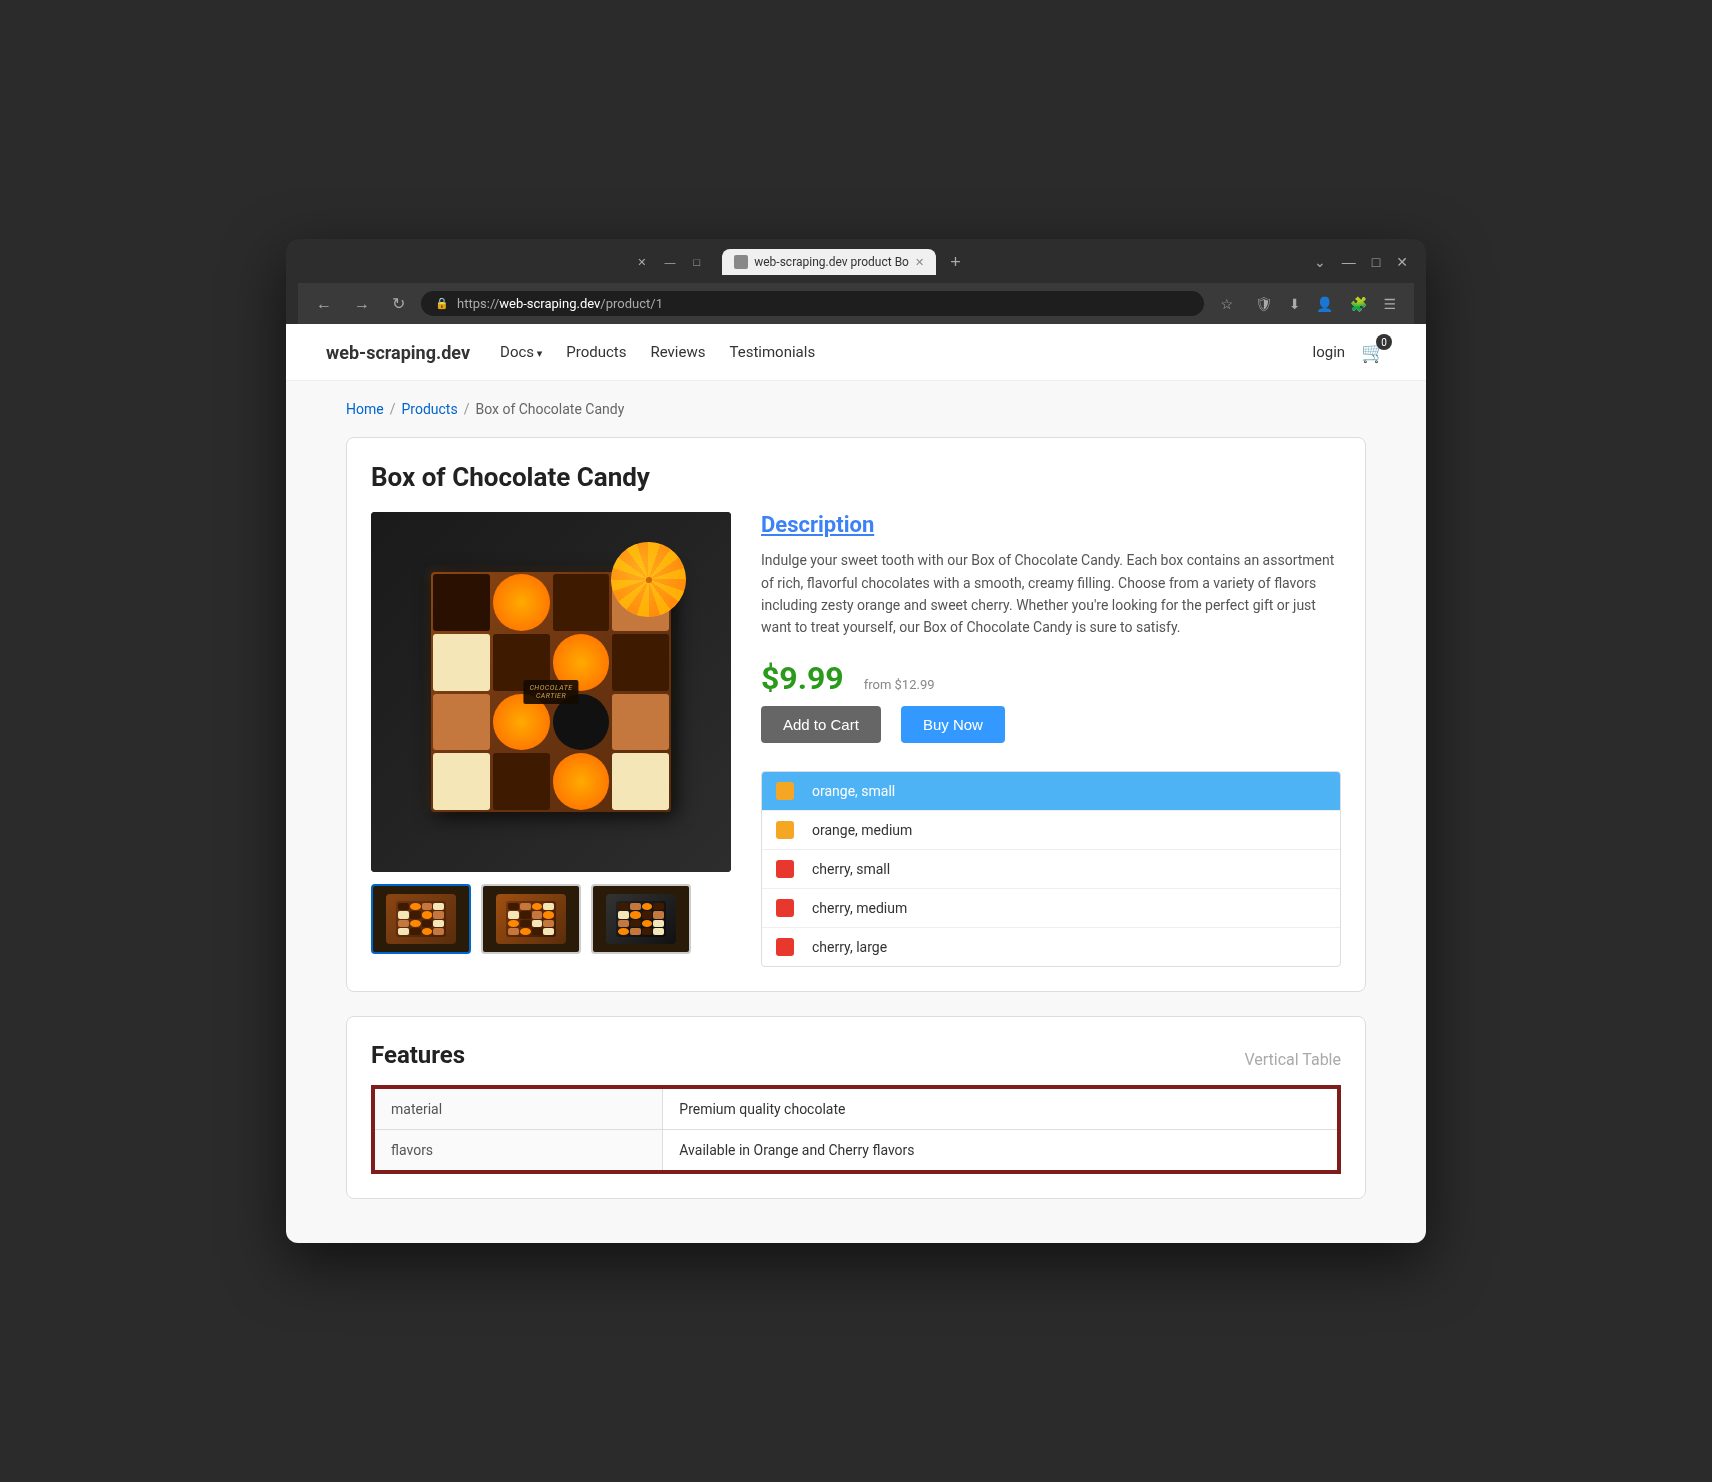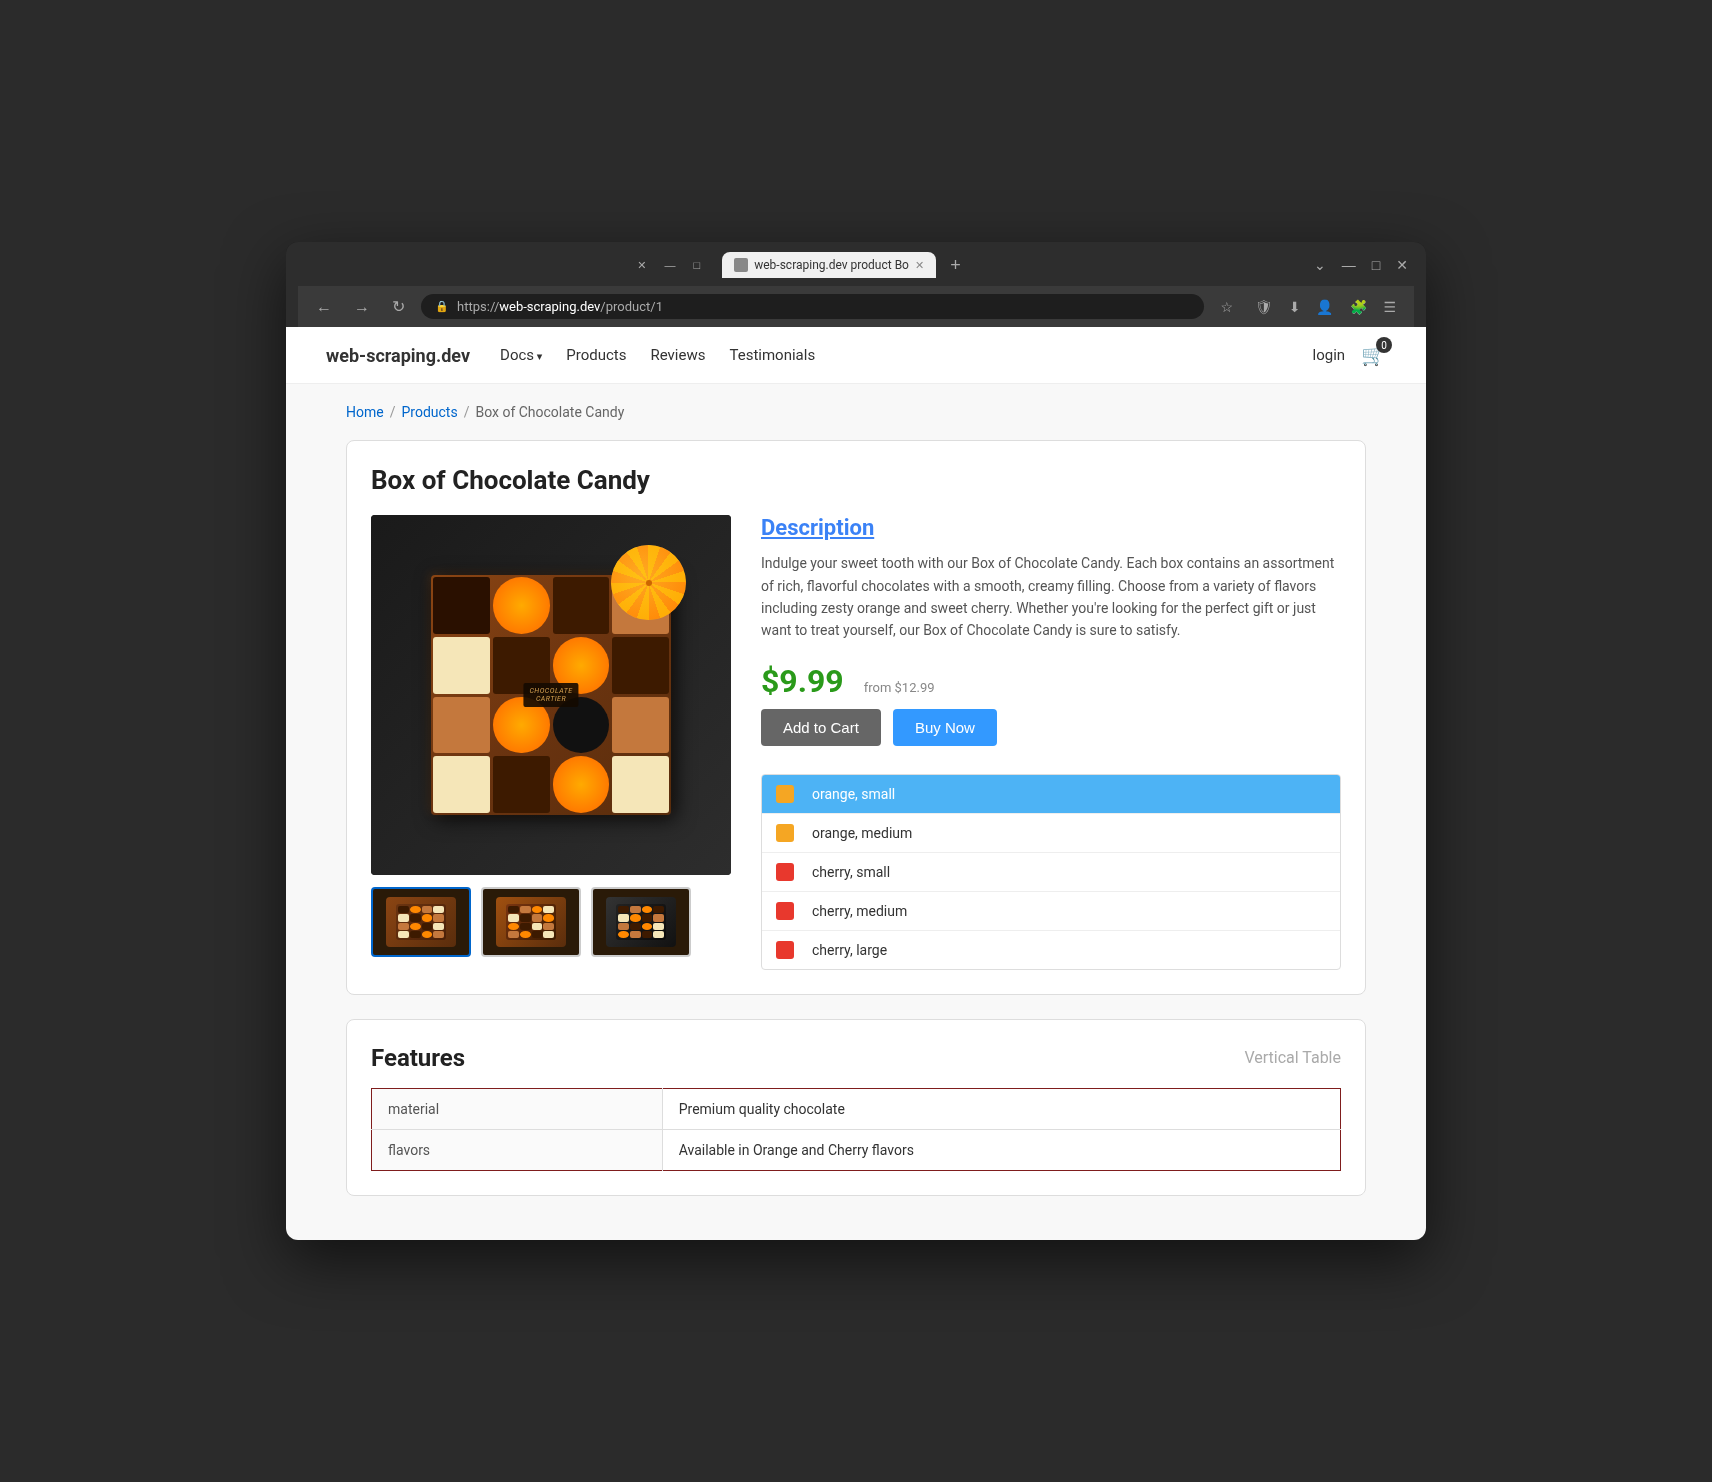--- a/index.html
+++ b/index.html
@@ -373,21 +373,21 @@
       font-size: 32px;
       font-weight: bold;
       color: #2a9a1a;
     }
     .price-original {
       font-size: 13px;
       color: #888;
     }
     .button-row {
       display: flex;
-      gap: 12px;
+      gap: 20px;
       margin-bottom: 28px;
     }
     .btn-add-to-cart {
       background: #666;
       color: white;
       border: none;
       padding: 10px 22px;
       border-radius: 4px;
       font-size: 15px;
       cursor: pointer;
@@ -437,37 +437,37 @@
     .features-section {
       background: white;
       border: 1px solid #ddd;
       border-radius: 8px;
       padding: 24px;
       margin-bottom: 24px;
     }
     .features-header {
       display: flex;
       justify-content: space-between;
-      align-items: center;
+      align-items: flex-end;
       margin-bottom: 16px;
     }
     .features-title {
       font-size: 24px;
       font-weight: bold;
       color: #222;
     }
     .vertical-table-link {
       font-size: 16px;
       color: #aaa;
       cursor: pointer;
     }
     .features-table {
       width: 100%;
       border-collapse: collapse;
-      border: 1px solid #7f1d1d;
+      border: 4px solid #7f1d1d;
     }
     .features-table tr {
       border-bottom: 1px solid #ddd;
     }
     .features-table tr:last-child {
       border-bottom: none;
     }
     .features-table td {
       padding: 12px 16px;
       font-size: 14px;

